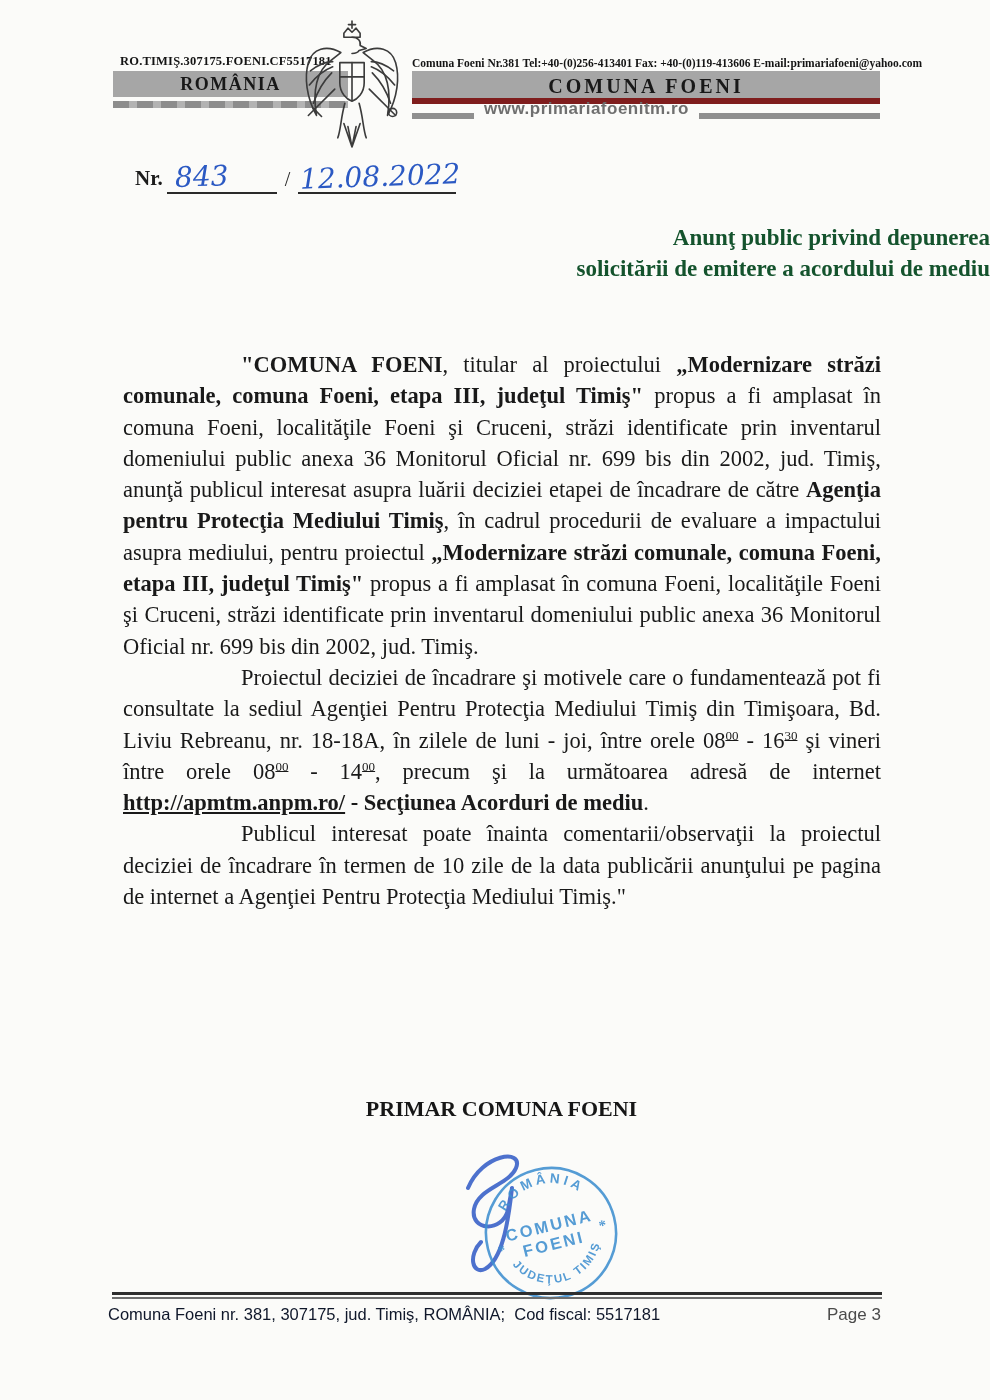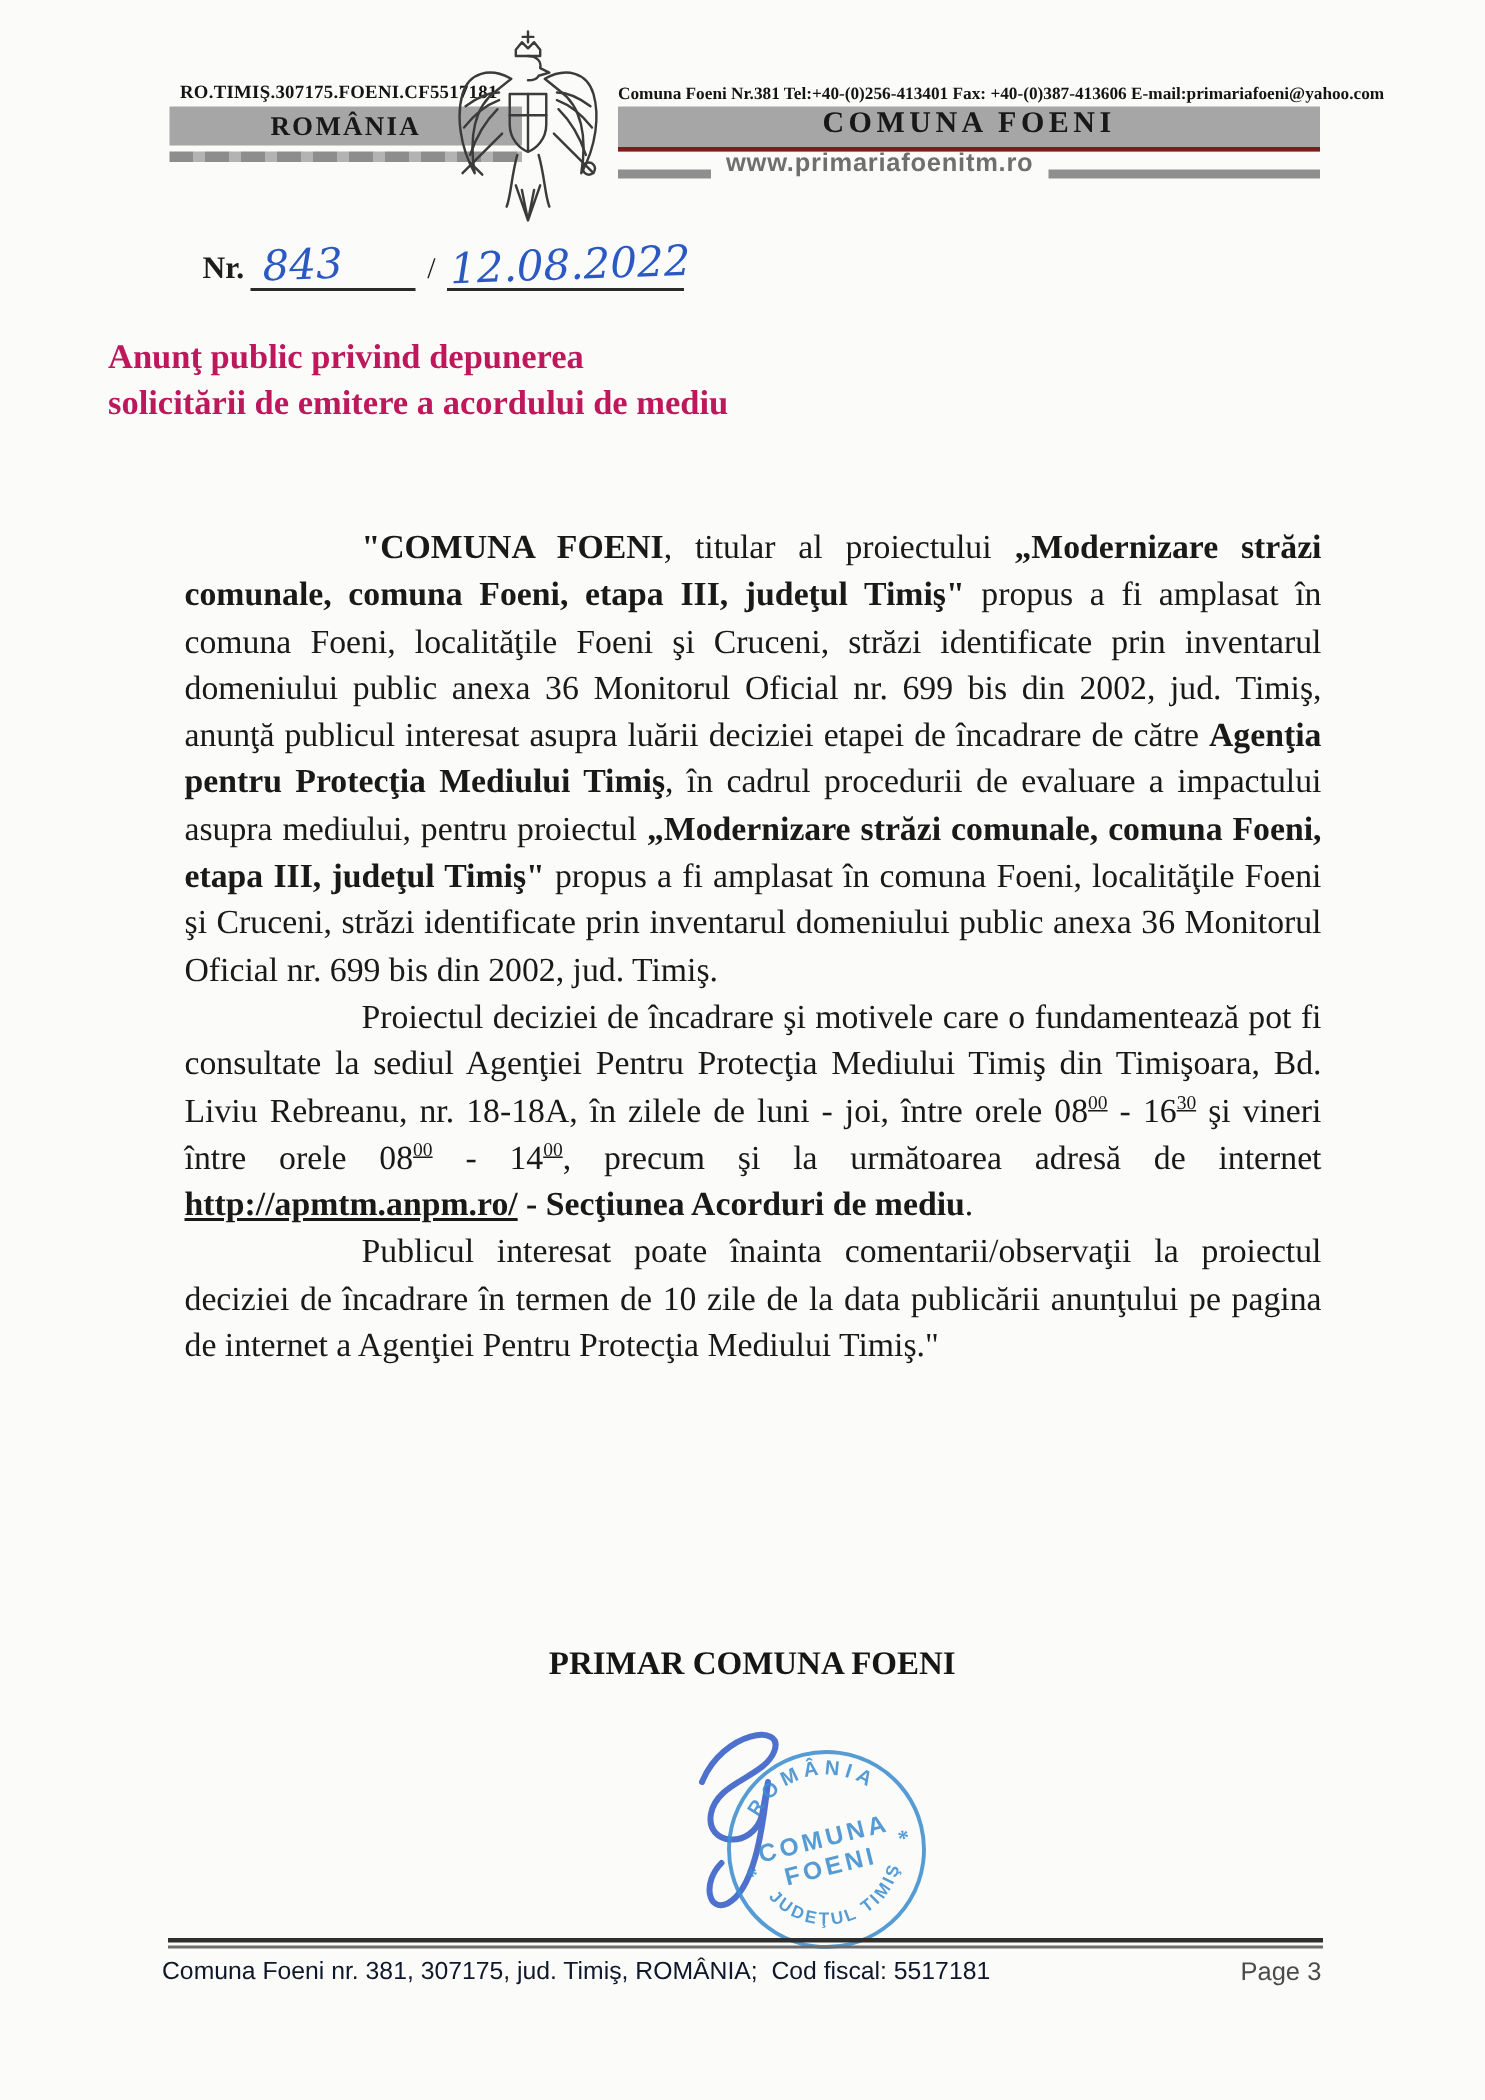--- a/index.html
+++ b/index.html
@@ -23,22 +23,22 @@
     position:absolute; left:113px; top:101px; width:235px; height:7px;
     background:repeating-linear-gradient(90deg,#8d8d8d 0 16px,#b3b3b3 16px 24px);
   }
   .coat { position:absolute; left:296px; top:18px; width:112px; height:134px; }
   .hdr-right-contact {
     position:absolute; left:412px; top:57px; width:470px;
     font-size:11.5px; font-weight:bold; color:#141414; white-space:nowrap;
   }
   .hdr-right-bar {
     position:absolute; left:412px; top:71px; width:468px; height:27px;
-    background:#a6a6a6; display:flex; align-items:flex-start; justify-content:center;
-    border-bottom:3px solid #7f1d1d;
+    background:#a6a6a6; display:flex; align-items:flex-end; justify-content:center;
+    border-bottom:6px solid #7f1d1d;
   }
   .hdr-right-bar span { font-size:20px; font-weight:bold; letter-spacing:3px; color:#181818; }
   .hdr-right-www {
     position:absolute; left:412px; top:101px; width:468px; height:18px;
     display:flex; align-items:flex-end; gap:10px;
   }
   .hdr-right-www .rule { height:6px; background:#8f8f8f; }
   .hdr-right-www .rule.l { width:62px; }
   .hdr-right-www .rule.r { flex:1; }
   .hdr-right-www span {
@@ -54,22 +54,22 @@
   .nr-cell.num { width:102px; padding-left:8px; margin-left:4px; }
   .nr-cell.date { width:156px; padding-left:2px; }
   .nr-sep { font-size:20px; margin:0 8px; padding-bottom:3px; }
   .hand {
     display:inline-block; font-family:"DejaVu Serif", serif; font-style:italic;
     color:#2b59c3; font-size:28px; line-height:30px; transform:rotate(-2deg);
   }
   
   .doc-title {
     position:absolute; left:0; top:222px; width:990px; box-sizing:border-box;
-    padding-left:72px; text-align:left;
-    font-size:23px; line-height:31px; font-weight:bold; color:#be185d;
+    padding-left:72px; text-align:right;
+    font-size:23px; line-height:31px; font-weight:bold; color:#14532d;
   }
   
   .body-text {
     position:absolute; left:123px; top:349px; width:758px;
     font-size:22.5px; line-height:31.3px; text-align:justify; color:#191919;
   }
   .para { margin:0; text-indent:118px; }
   .para .b { font-weight:bold; }
   .para .u { text-decoration:underline; }
   .para sup { font-size:13px; line-height:0; }
@@ -117,21 +117,21 @@
       <path d="M43,44 h24 v20 c0,10 -7,16 -12,18 c-5,-2 -12,-8 -12,-18 z"></path>
       <path d="M55,44 v37 M43,58 h24"></path>
       <path d="M48,84 C44,98 44,110 41,118 M62,84 C66,98 66,110 69,118"></path>
       <path d="M47,104 L55,127 L63,104 M51,107 L55,127 M59,107 L55,127"></path>
       <path d="M12,96 L38,70 M17,89 l8,8"></path>
       <path d="M98,96 L72,70"></path>
       <circle cx="95" cy="93" r="4"></circle>
     </g>
   </svg>
 
-  <div class="hdr-right-contact">Comuna Foeni  Nr.381  Tel:+40-(0)256-413401  Fax: +40-(0)387-413606  E-mail:primariafoeni@yahoo.com</div>
+  <div class="hdr-right-contact">Comuna Foeni  Nr.381  Tel:+40-(0)256-413401  Fax: +40-(0)119-413606  E-mail:primariafoeni@yahoo.com</div>
   <div class="hdr-right-bar">
     <span>COMUNA FOENI</span>
   </div>
   <div class="hdr-right-www">
     <div class="rule l"></div>
     <span>www.primariafoenitm.ro</span>
     <div class="rule r"></div>
   </div>
 
   <div class="nr-row">

